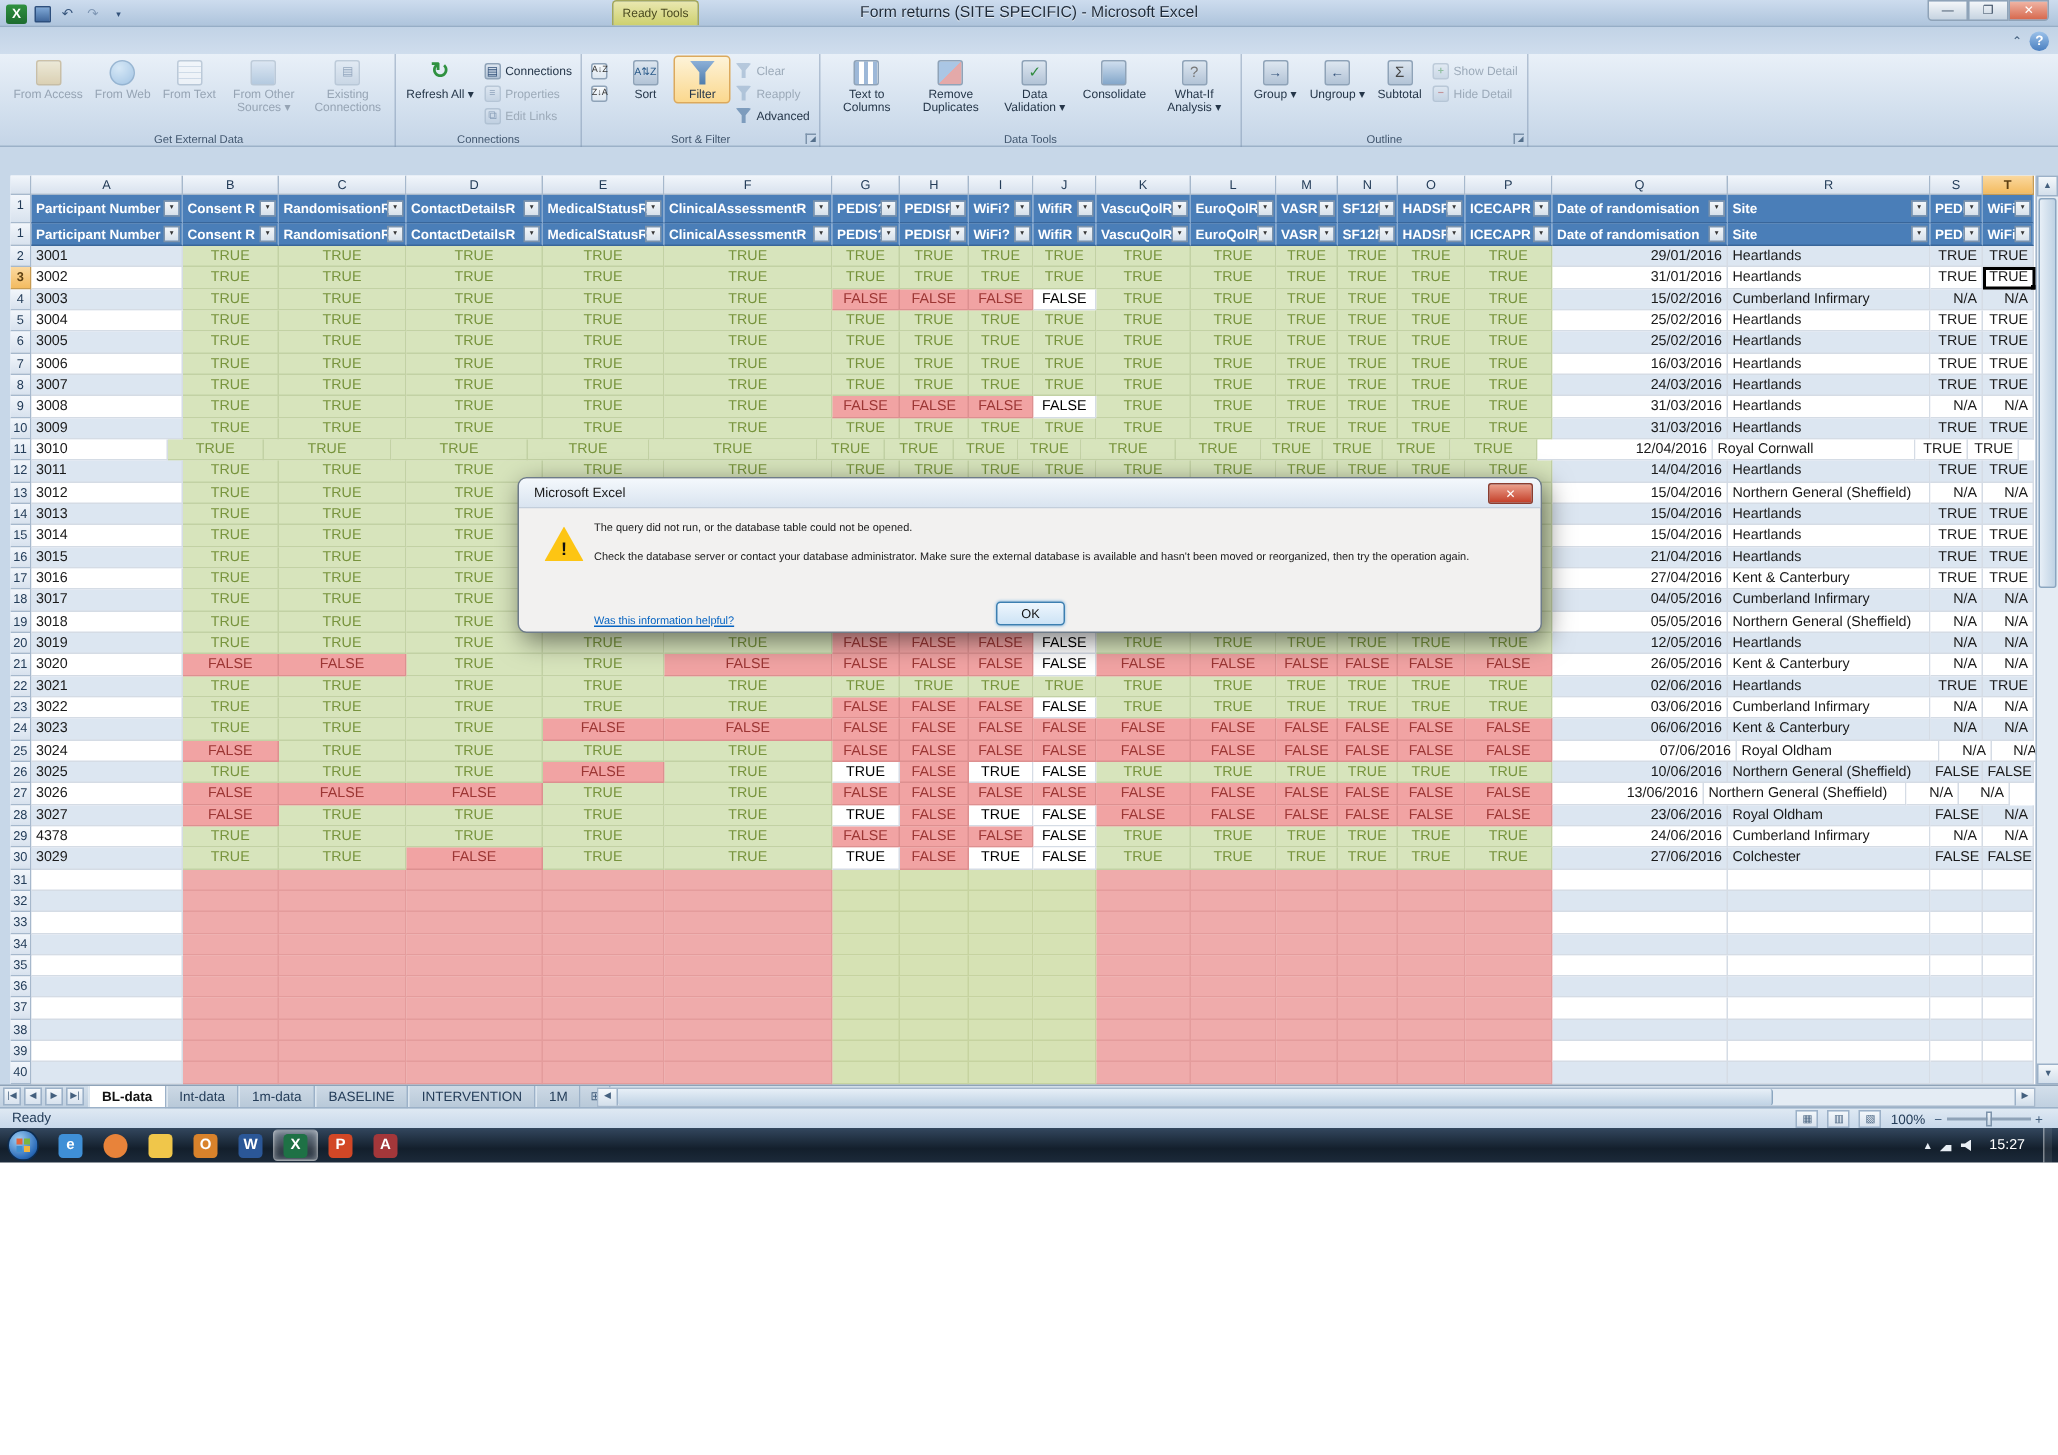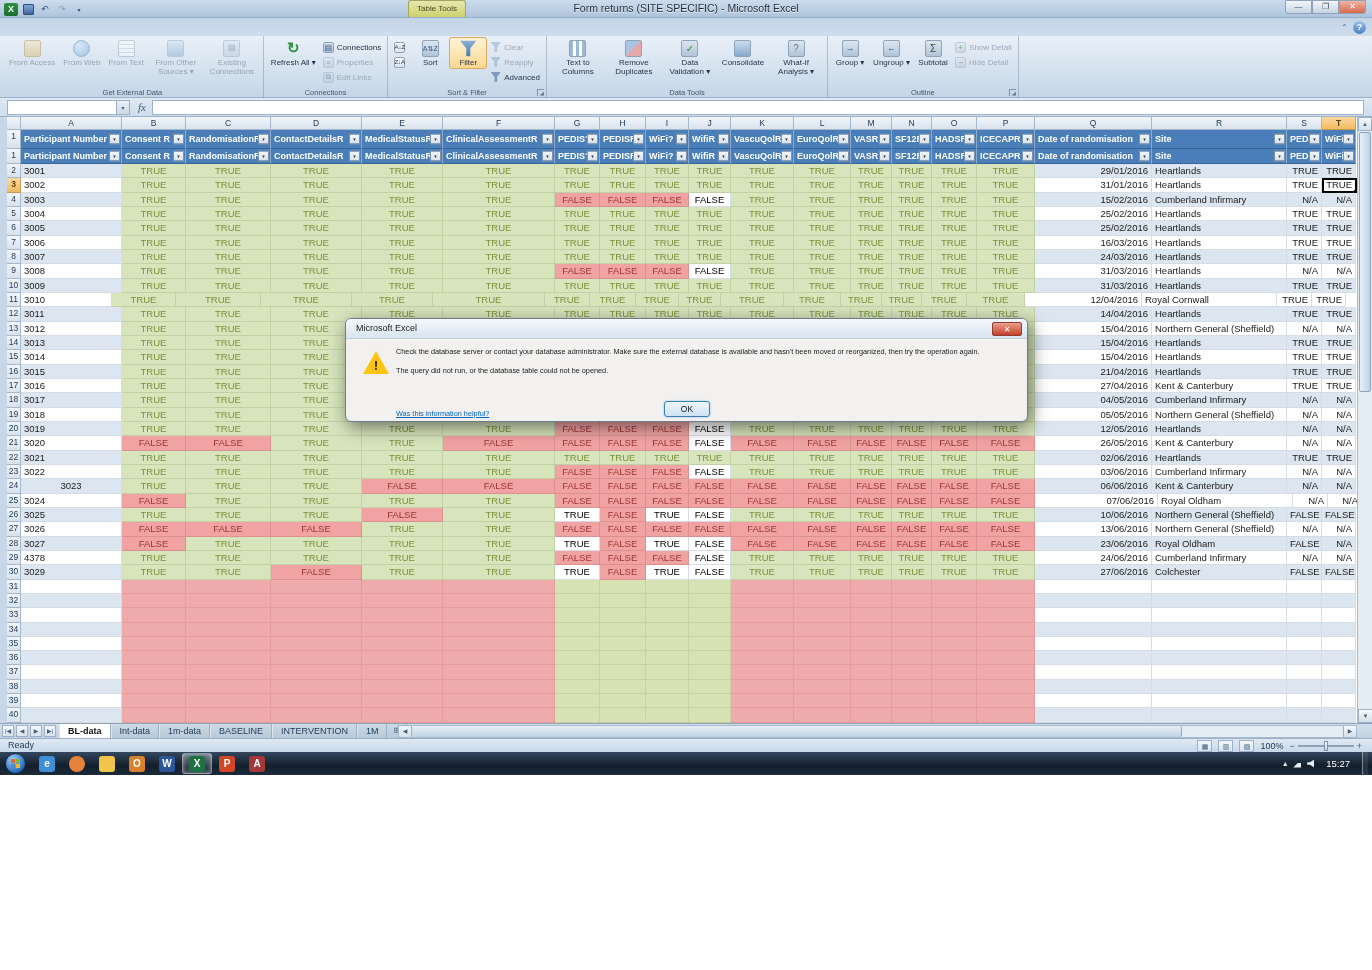--- a/index.html
+++ b/index.html
@@ -174,21 +174,21 @@
       <div id="qat">
         <span class="qicon xlogo">X</span>
         <span class="qicon">
             <span class="saveic"></span>
           </span>
         <span class="qicon">↶</span>
         <span class="qicon dis">↷</span>
         <span class="qicon" style="font-size:6px">▾</span>
       </div>
       <div id="win-title">Form returns (SITE SPECIFIC) - Microsoft Excel</div>
-      <div id="ctxgroup">Table Tools</div>
+      <div id="ctxgroup">Ready Tools</div>
       <div id="winbtns">
         <span class="wbtn">—</span>
         <span class="wbtn">❐</span>
         <span class="wbtn">✕</span>
       </div>
     </div>
 
     <div id="tabrow">
       <div id="tabrow-right">
         <span class="carup">⌃</span>
@@ -331,26 +331,20 @@
                   <span>Hide Detail</span>
                 </div>
               </div>
             </div>
             <div class="gname">Outline</div>
             <span class="launcher">◢</span>
           </div>
         </div>
     </div>
 
-    <div id="fbar">
-      <div id="namebox"><span></span></div>
-      <div class="nbcaret">▾</div>
-      <div id="fx">fx</div>
-      <div id="finput"></div>
-    </div>
 
     <div id="grid">
         <div class="grow letters" style="height: 13px;">
           <div class="gc corner" style="width: 14px;"></div>
           <div class="gc " style="width: 101px;">A</div>
           <div class="gc " style="width: 64px;">B</div>
           <div class="gc " style="width: 85px;">C</div>
           <div class="gc " style="width: 91px;">D</div>
           <div class="gc " style="width: 81px;">E</div>
           <div class="gc " style="width: 112px;">F</div>
@@ -916,21 +910,21 @@
           <div class="gc ct a-center" style="width: 40px;">TRUE</div>
           <div class="gc ct a-center" style="width: 45px;">TRUE</div>
           <div class="gc ct a-center" style="width: 58px;">TRUE</div>
           <div class="gc pc b0 a-right" style="width: 117px;">03/06/2016</div>
           <div class="gc pc b0 a-left" style="width: 135px;">Cumberland Infirmary</div>
           <div class="gc pc b0 a-right" style="width: 35px;">N/A</div>
           <div class="gc pc b0 a-right" style="width: 34px;">N/A</div>
         </div>
         <div class="grow " style="height: 14.33px;">
           <div class="gc rownum" style="width: 14px;">24</div>
-          <div class="gc pc b1 a-left" style="width: 101px; text-align: center;">3023</div>
+          <div class="gc pc b1 a-left" style="width: 101px;">3023</div>
           <div class="gc ct a-center" style="width: 64px;">TRUE</div>
           <div class="gc ct a-center" style="width: 85px;">TRUE</div>
           <div class="gc ct a-center" style="width: 91px;">TRUE</div>
           <div class="gc cf a-center" style="width: 81px;">FALSE</div>
           <div class="gc cf a-center" style="width: 112px;">FALSE</div>
           <div class="gc cf a-center" style="width: 45px;">FALSE</div>
           <div class="gc cf a-center" style="width: 46px;">FALSE</div>
           <div class="gc cf a-center" style="width: 43px;">FALSE</div>
           <div class="gc cf a-center" style="width: 42px;">FALSE</div>
           <div class="gc cf a-center" style="width: 63px;">FALSE</div>
@@ -1001,21 +995,21 @@
           <div class="gc cf a-center" style="width: 45px;">FALSE</div>
           <div class="gc cf a-center" style="width: 46px;">FALSE</div>
           <div class="gc cf a-center" style="width: 43px;">FALSE</div>
           <div class="gc cf a-center" style="width: 42px;">FALSE</div>
           <div class="gc cf a-center" style="width: 63px;">FALSE</div>
           <div class="gc cf a-center" style="width: 57px;">FALSE</div>
           <div class="gc cf a-center" style="width: 41px;">FALSE</div>
           <div class="gc cf a-center" style="width: 40px;">FALSE</div>
           <div class="gc cf a-center" style="width: 45px;">FALSE</div>
           <div class="gc cf a-center" style="width: 58px;">FALSE</div>
-          <div class="gc pc b0 a-right" style="width: 117px; padding-left: 44px;">13/06/2016</div>
+          <div class="gc pc b0 a-right" style="width: 101px; padding-left: 44px;">13/06/2016</div>
           <div class="gc pc b0 a-left" style="width: 135px;">Northern General (Sheffield)</div>
           <div class="gc pc b0 a-right" style="width: 35px;">N/A</div>
           <div class="gc pc b0 a-right" style="width: 34px;">N/A</div>
         </div>
         <div class="grow " style="height: 14.33px;">
           <div class="gc rownum" style="width: 14px;">28</div>
           <div class="gc pc b1 a-left" style="width: 101px;">3027</div>
           <div class="gc cf a-center" style="width: 64px;">FALSE</div>
           <div class="gc ct a-center" style="width: 85px;">TRUE</div>
           <div class="gc ct a-center" style="width: 91px;">TRUE</div>
@@ -1365,22 +1359,22 @@
   <div id="dialog">
     <div class="dtitle">
       <span class="t">Microsoft Excel</span>
       <span class="dclose">✕</span>
     </div>
     <div class="dbody">
       <div class="dwarn">
           <span>!</span>
         </div>
       <div class="dlines">
+        <div>The query did not run, or the database table could not be opened.</div>
         <div>Check the database server or contact your database administrator. Make sure the external database is available and hasn't been moved or reorganized, then try the operation again.</div>
-        <div>The query did not run, or the database table could not be opened.</div>
       </div>
       <div class="dok">OK</div>
       <span class="dlink">Was this information helpful?</span>
     </div>
   </div>
 
   <div id="taskbar">
     <div id="startorb">
         <span id="flag">
           <i></i>

